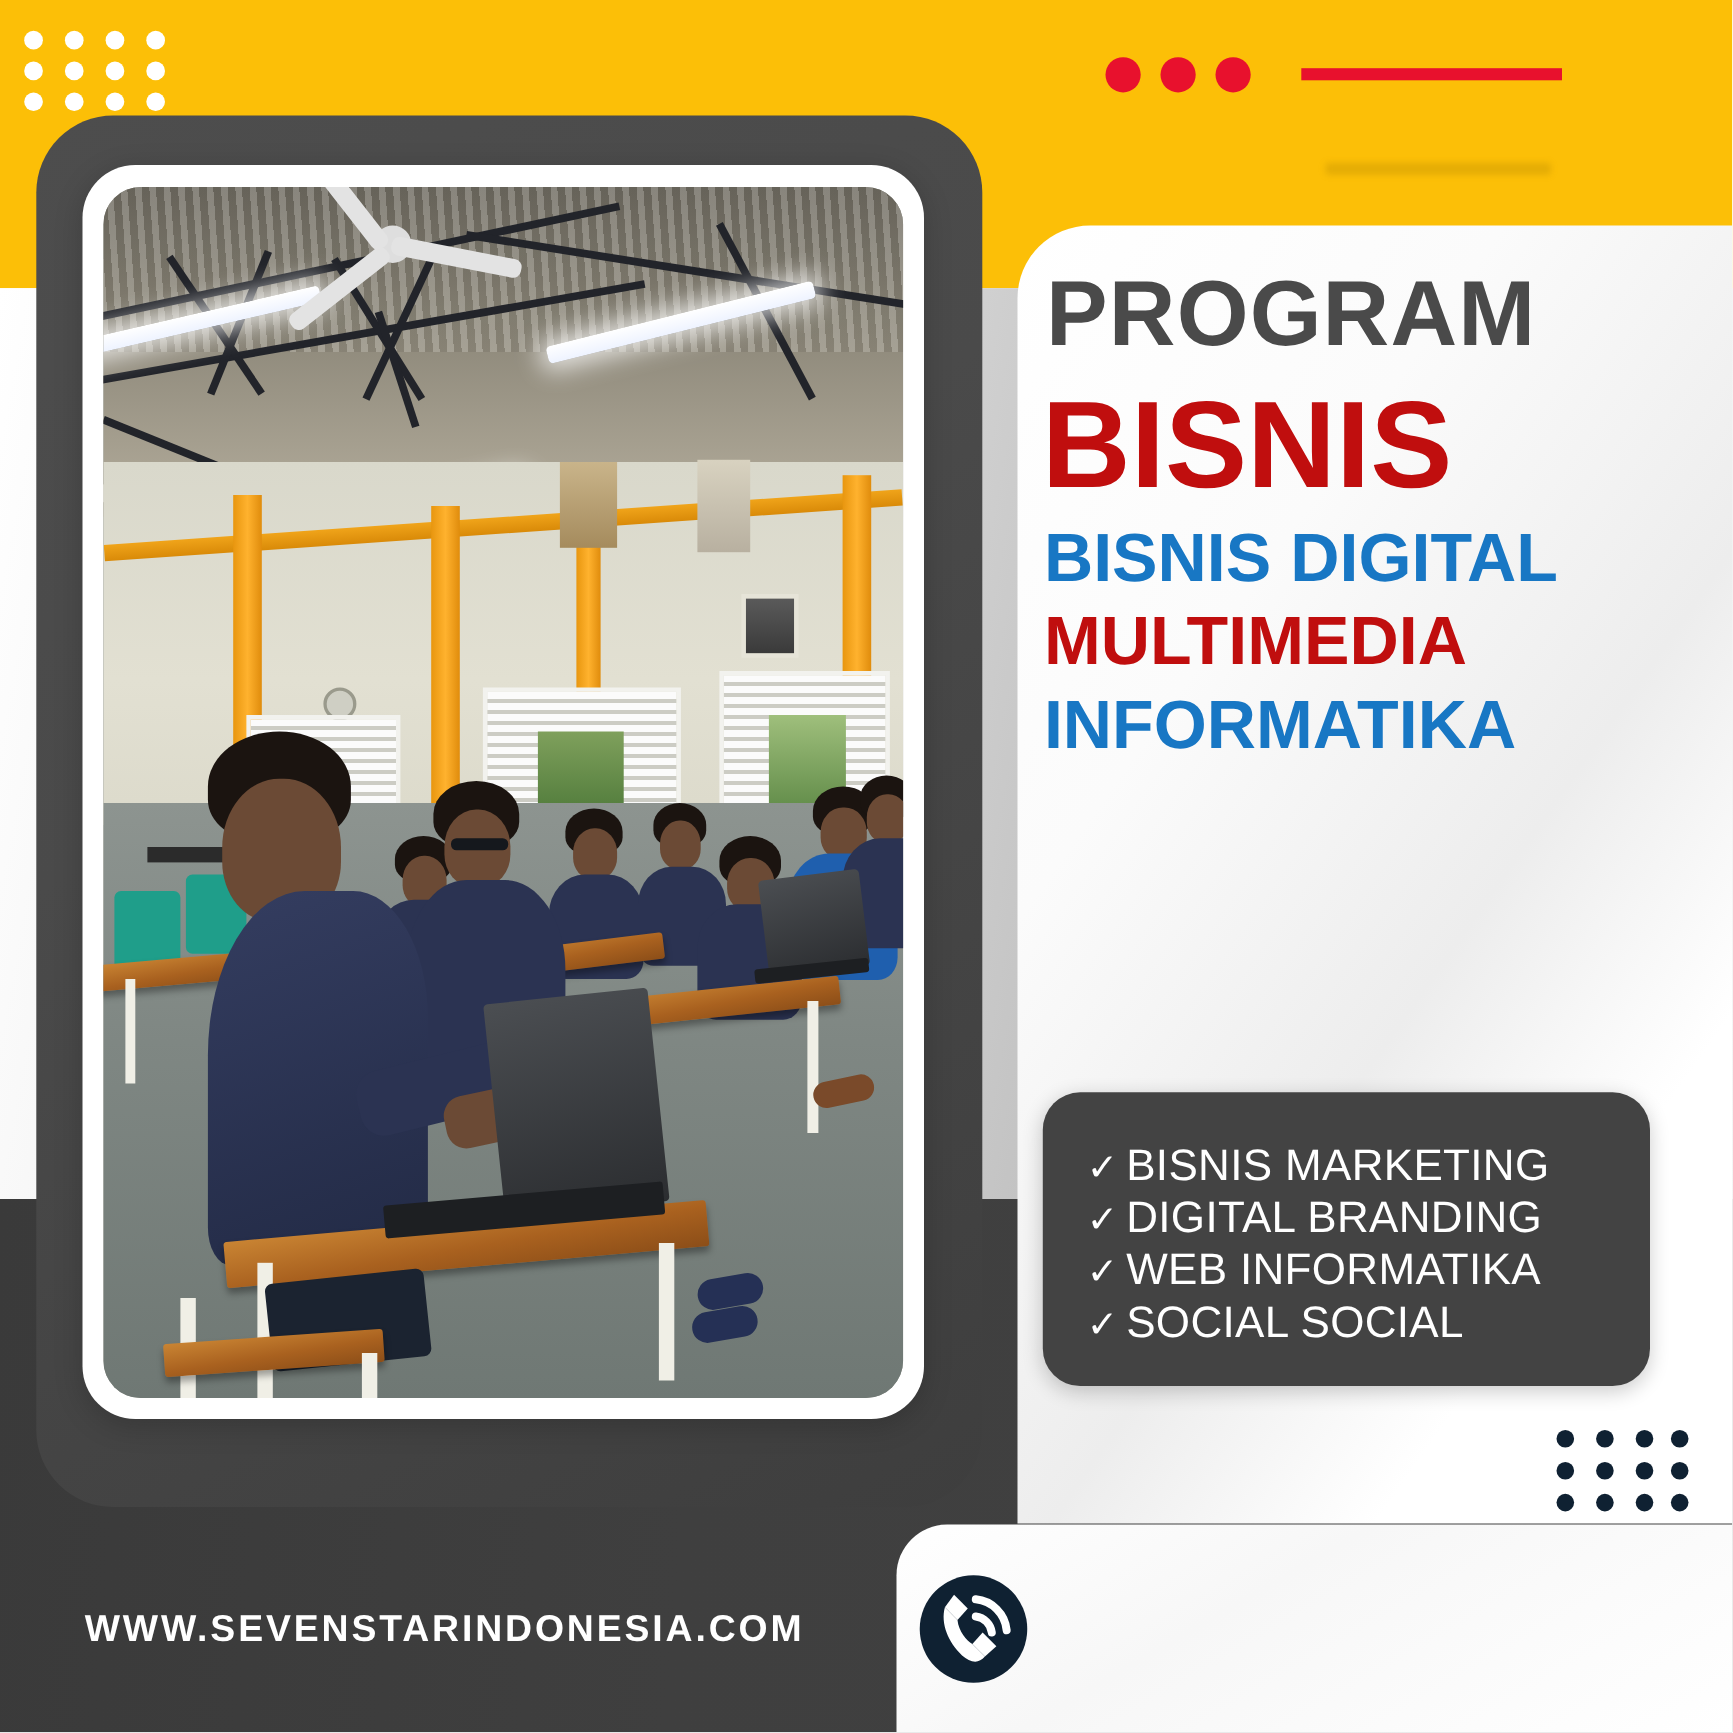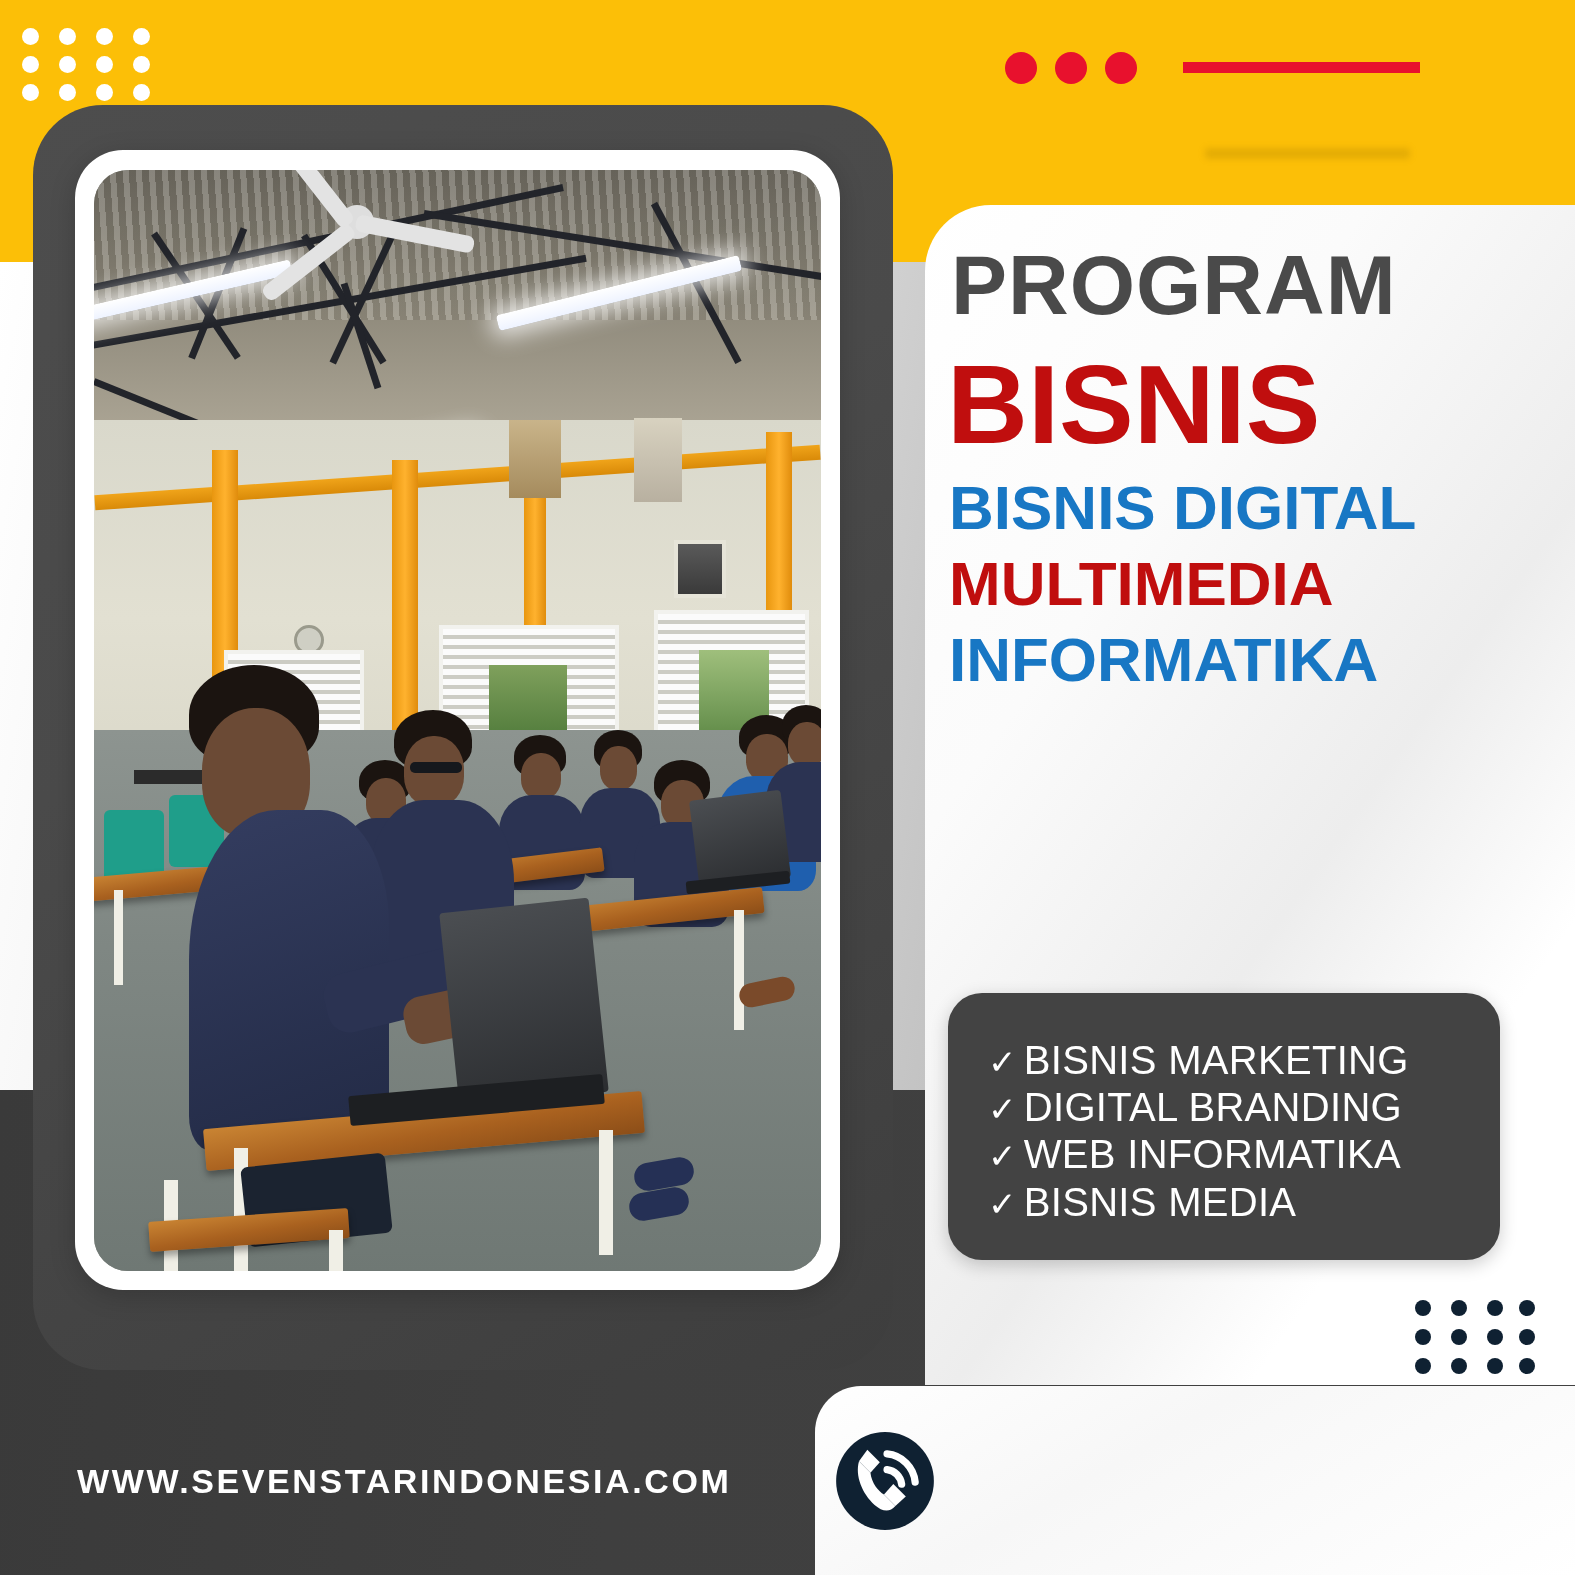--- a/index.html
+++ b/index.html
@@ -295,21 +295,21 @@
       <div class="feature-item">
         <span class="check">✓</span>
         <span>DIGITAL BRANDING</span>
       </div>
       <div class="feature-item">
         <span class="check">✓</span>
         <span>WEB INFORMATIKA</span>
       </div>
       <div class="feature-item">
         <span class="check">✓</span>
-        <span>BISNIS MEDIA</span>
+        <span>SOCIAL SOCIAL</span>
       </div>
     </div>
   </div>
 
   <div class="dots-br">
     <i style="left:0px;  top:0px;"></i>
       <i style="left:36px; top:0px;"></i>
     <i style="left:72px; top:0px;"></i>
       <i style="left:104px;top:0px;"></i>
     <i style="left:0px;  top:29px;"></i>

